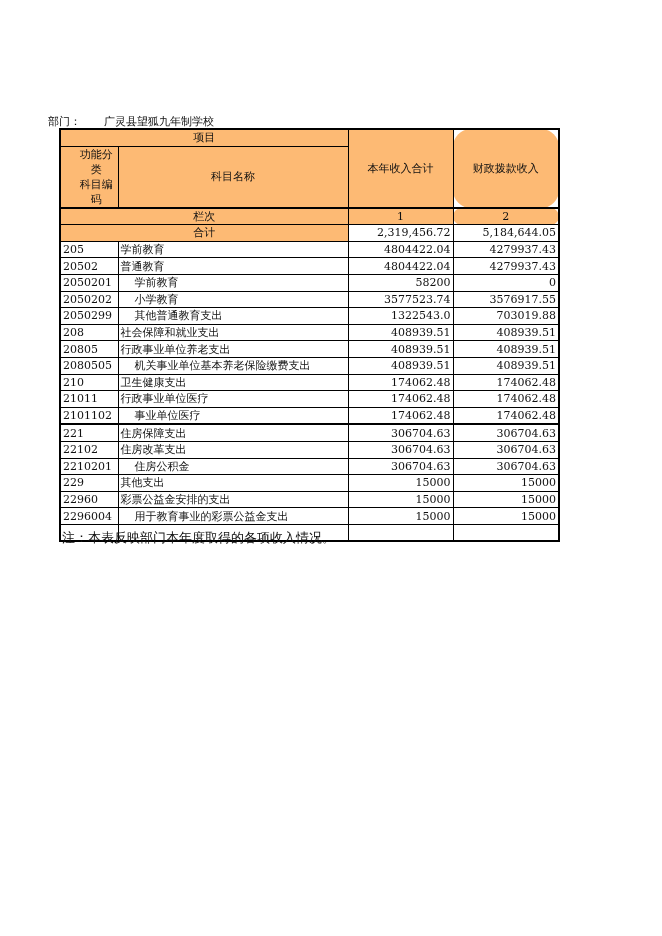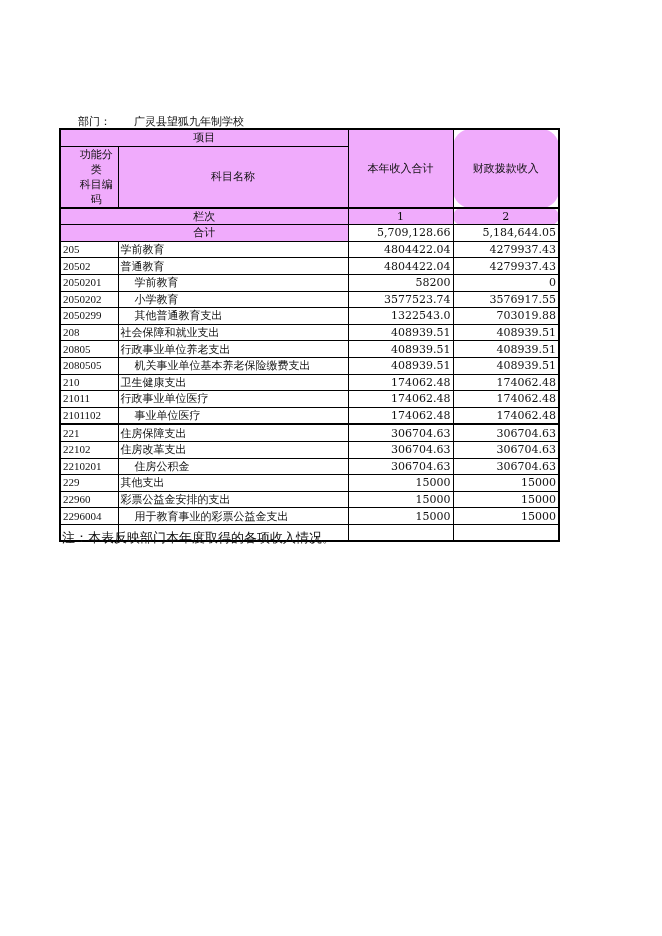--- a/index.html
+++ b/index.html
@@ -1,23 +1,23 @@
 <!DOCTYPE html>
 <html><head>
 <meta charset="utf-8">
 <style>
   html, body { margin: 0; padding: 0; background: #ffffff; }
   body { width: 662px; height: 936px; position: relative; font-family: "DejaVu Serif", "Liberation Serif", serif; color: #111; }
-  .dept { position: absolute; left: 78px; top: 114px; font-size: 11px; white-space: nowrap; }
+  .dept { position: absolute; left: 48px; top: 114px; font-size: 11px; white-space: nowrap; }
   .dept .lbl { display: inline-block; width: 56px; }
   table.rpt { position: absolute; left: 59px; top: 128px; border-collapse: collapse; table-layout: fixed; font-size: 11px; }
   table.rpt td { border: 1px solid #000; padding: 0 2px; height: 15.6px; line-height: 15px; white-space: nowrap; overflow: hidden; }
-  td.gray { background: #f0abfc; text-align: center; }
+  td.gray { background: #fdba74; text-align: center; }
   td.num { text-align: right; padding-right: 1px; }
-  td.code { text-align: left; font-family: Liberation Serif, serif; }
+  td.code { text-align: left; }
   td.name { text-align: left; }
   .ind { padding-left: 16px !important; margin-left: 44px; }
   tr.hdr-big td { height: 46px; line-height: 15px; }
   .thick-l { border-left: 2px solid #000 !important; }
   .thick-r { border-right: 2px solid #000 !important; border-radius: 18px; }
   .thick-t { border-top: 2px solid #000 !important; }
   .thick-b { border-bottom: 2px solid #000 !important; }
   .note { position: absolute; left: 62px; top: 529px; font-size: 13px; white-space: nowrap; }
 </style>
 </head>
@@ -47,21 +47,21 @@
       </td>
       <td class="gray">科目名称</td>
     </tr>
     <tr>
       <td class="gray thick-t thick-l" colspan="2">栏次</td>
       <td class="gray thick-t">1</td>
       <td class="gray thick-t thick-r">2</td>
     </tr>
     <tr>
       <td class="gray thick-l" colspan="2">合计</td>
-      <td class="num">5,709,128.66</td>
+      <td class="num">2,319,456.72</td>
       <td class="num thick-r">5,184,644.05</td>
     </tr>
   <tr>
         <td class="code thick-l">205</td>
         <td class="name">学前教育</td>
         <td class="num">4804422.04</td>
         <td class="num thick-r">4279937.43</td>
       </tr>
       <tr>
         <td class="code thick-l">20502</td>

